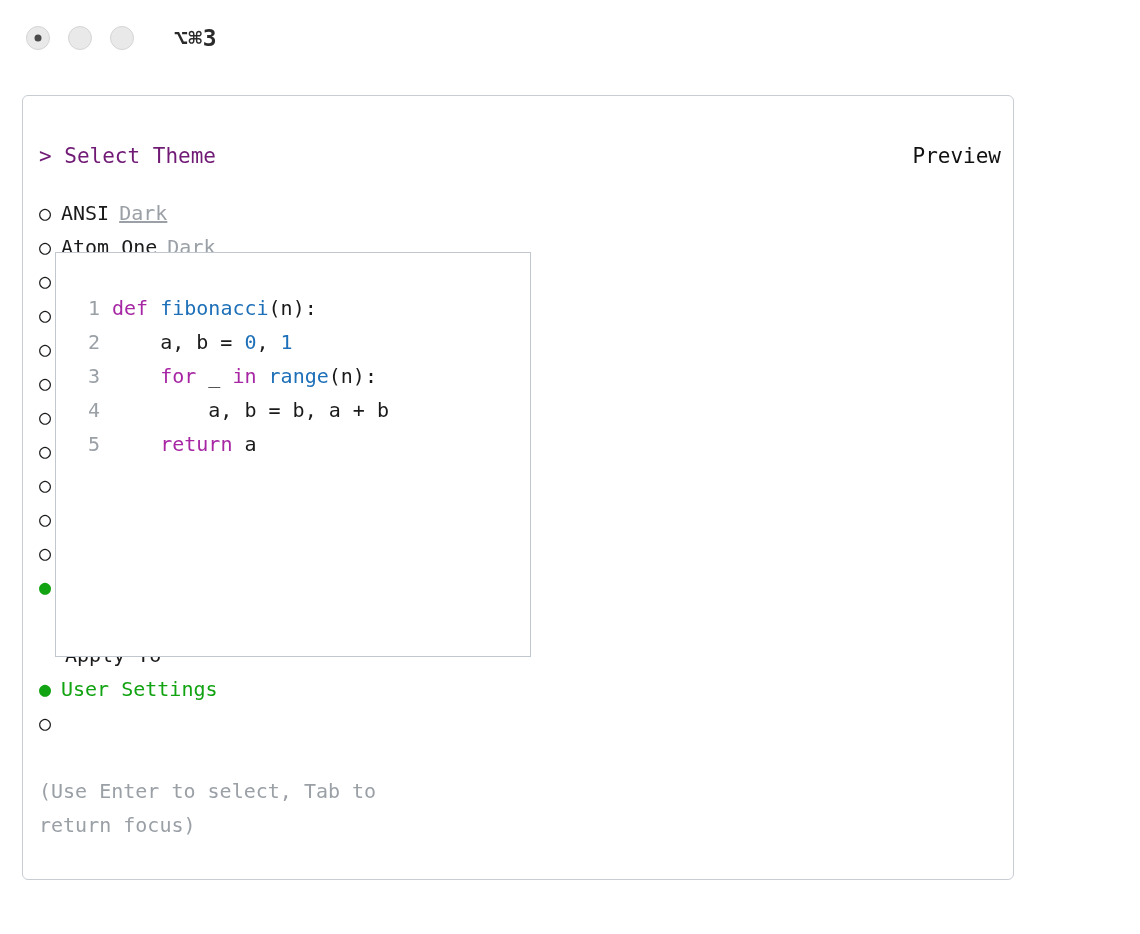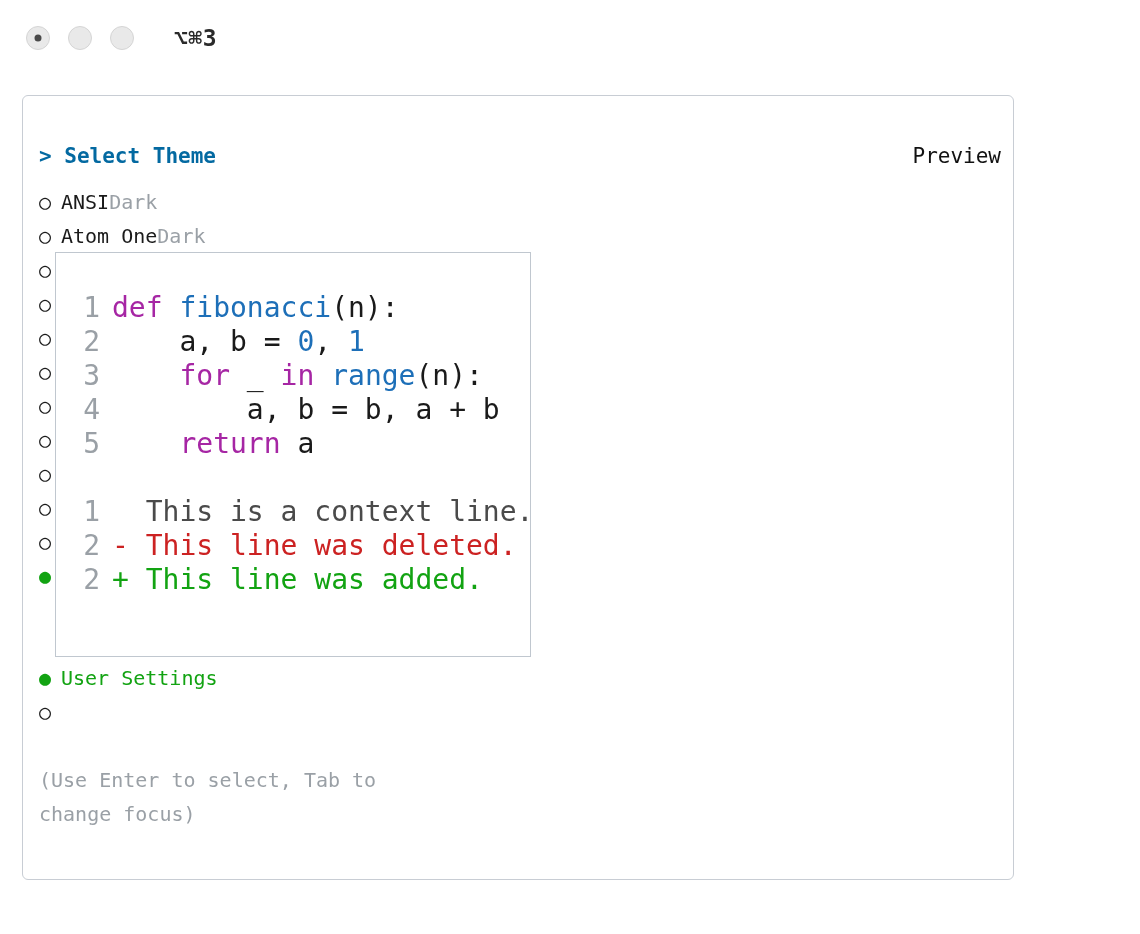--- a/index.html
+++ b/index.html
@@ -78,23 +78,23 @@
   }
   .right-col {
     position: absolute;
     left: 478px;
     top: 48px;
     width: 500px;
     text-align: right;
   }
   .section-title {
     font-size: 21px;
-    color: #0369a1;
-    font-weight: bold;
-    margin: 0 0 17px 0;
+    color: #701a75;
+    font-weight: normal;
+    margin: 0 0 28px 0;
     letter-spacing: 0px;
   }
   .preview-title {
     font-size: 21px;
     color: #111;
     font-weight: normal;
     margin: 0 0 18px 0;
     letter-spacing: 0px;
   }
   .opt {
@@ -112,20 +112,22 @@
     color: #1a1a1a;
   }
   .marker.sel {
     color: #12a312;
   }
   .opt-label.sel {
     color: #12a312;
   }
   .variant {
     color: #9aa0a6;
+    margin-left: 10px;
+    text-decoration: underline;
   }
   .apply-head {
     font-size: 20px;
     line-height: 34px;
     color: #1a1a1a;
     margin-top: 34px;
     padding-left: 26px;
   }
   .hint {
     margin-top: 34px;
@@ -140,21 +142,21 @@
     left: 32px;
     top: 156px;
     width: 476px;
     height: 405px;
     border: 1px solid #c0c7cf;
     box-sizing: border-box;
     background: #fff;
     padding: 38px 0 0 18px;
   }
   .code-line {
-    font-size: 28px;
+    font-size: 20px;
     line-height: 34px;
     white-space: pre;
   }
   .lnum {
     color: #9aa0a6;
     display: inline-block;
     width: 26px;
     text-align: right;
     margin-right: 12px;
   }
@@ -251,37 +253,32 @@
       <div id="apply-options">
           <div class="opt">
             <span class="marker sel">●</span>
             <span class="opt-label sel">User Settings</span>
           </div>
           <div class="opt">
             <span class="marker">○</span>
           </div>
         </div>
 
-      <div class="hint">(Use Enter to select, Tab to change focus)</div>
+      <div class="hint">(Use Enter to select, Tab to return focus)</div>
     </div>
 
     <div class="right-col">
       <div class="preview-title">Preview</div>
     </div>
 
     <div class="preview-box">
       <div id="code-lines">
           <div class="code-line"><span class="lnum">1</span><span class="kw">def </span><span class="fn">fibonacci</span><span class="punct">(n):</span></div>
           <div class="code-line"><span class="lnum">2</span><span class="plain">    a, b = </span><span class="num">0</span><span class="plain">, </span><span class="num">1</span></div>
           <div class="code-line"><span class="lnum">3</span><span class="plain">    </span><span class="kw">for</span><span class="plain"> _ </span><span class="kw">in</span><span class="plain"> </span><span class="fn">range</span><span class="punct">(n):</span></div>
           <div class="code-line"><span class="lnum">4</span><span class="plain">        a, b = b, a + b</span></div>
           <div class="code-line"><span class="lnum">5</span><span class="plain">    </span><span class="kw">return</span><span class="plain"> a</span></div>
         </div>
       <div class="spacer"></div>
-      <div id="diff-lines">
-          <div class="code-line"><span class="lnum">1</span><span class="ctx"> </span><span class="ctx"> This is a context line.</span></div>
-          <div class="code-line"><span class="lnum">2</span><span class="del">-</span><span class="del"> This line was deleted.</span></div>
-          <div class="code-line"><span class="lnum">2</span><span class="add">+</span><span class="add"> This line was added.</span></div>
-        </div>
     </div>
 
   </div>
 </div>
 
 </body></html>

